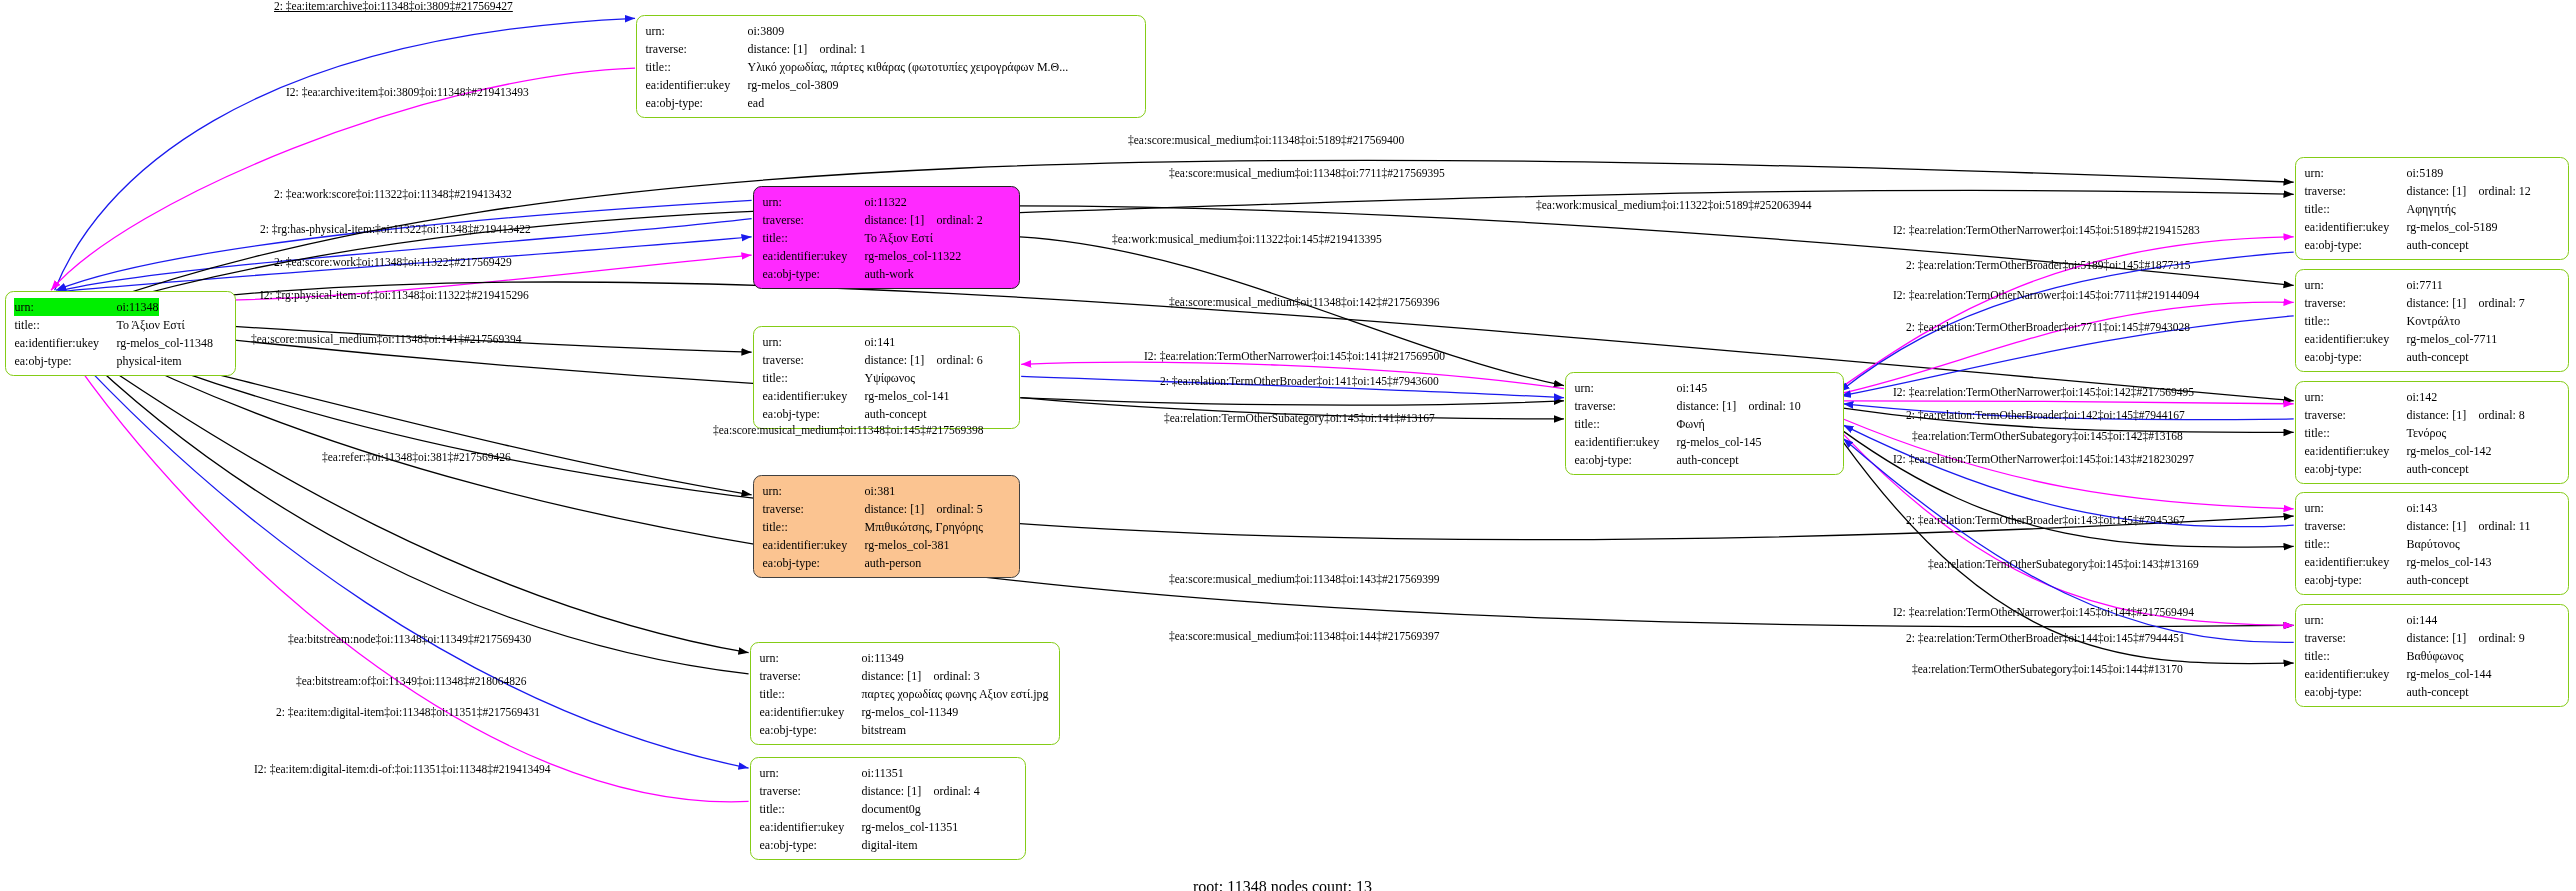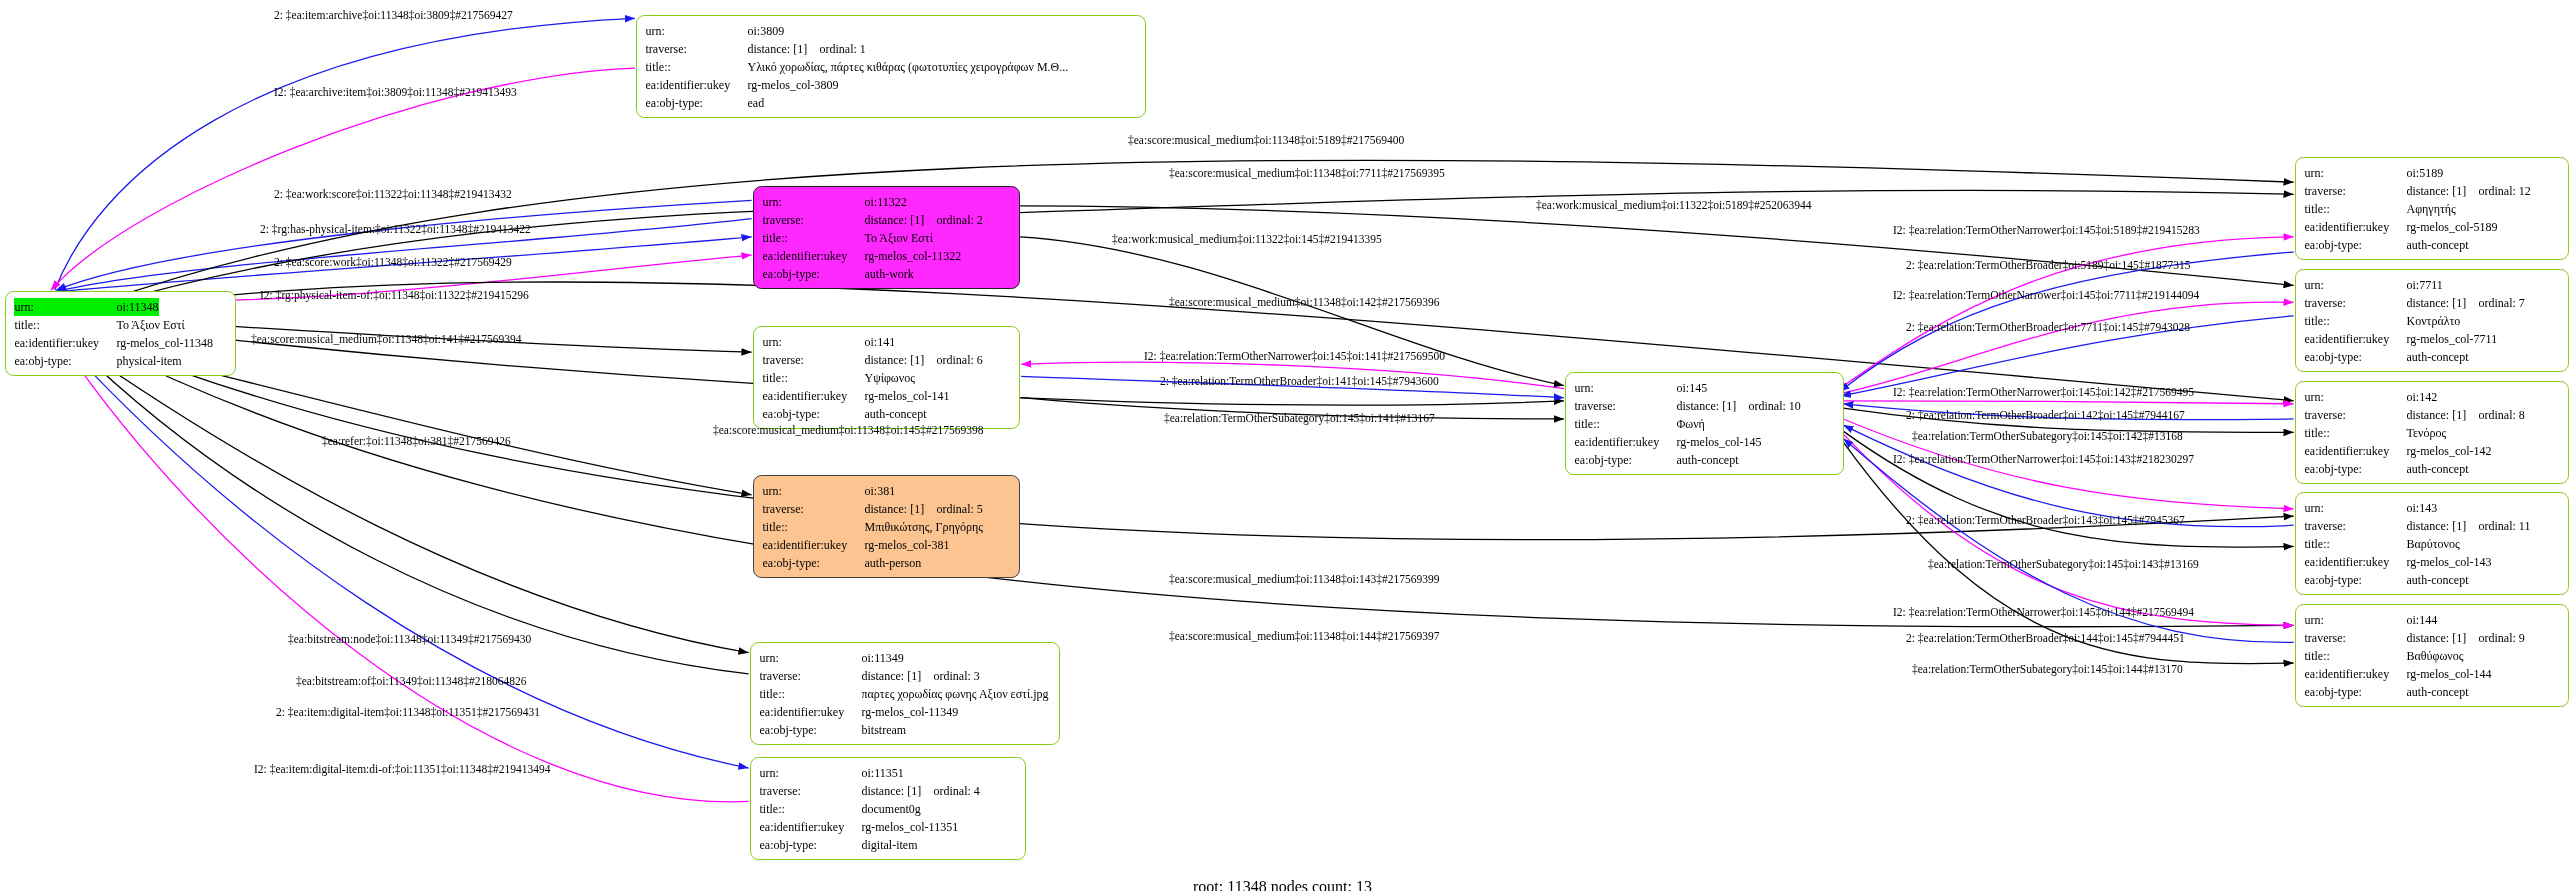--- a/index.html
+++ b/index.html
@@ -396,28 +396,28 @@
           <span class="k">ea:identifier:ukey</span>
           <span class="v">rg-melos_col-144</span>
         </div>
         <div class="row">
           <span class="k">ea:obj-type:</span>
           <span class="v">auth-concept</span>
         </div>
       </div>
     </div>
   <div id="labels-layer">
-      <div class="elabel" style="left: 274px; top: 10px; color: rgb(0, 0, 0);">2: ‡ea:item:archive‡oi:11348‡oi:3809‡#217569427</div>
-      <div class="elabel" style="left: 274px; top: 87px; color: rgb(0, 0, 0);">I2: ‡ea:archive:item‡oi:3809‡oi:11348‡#219413493</div>
+      <div class="elabel" style="left: 274px; top: 1px; color: rgb(0, 0, 0); text-decoration: underline;">2: ‡ea:item:archive‡oi:11348‡oi:3809‡#217569427</div>
+      <div class="elabel" style="left: 286px; top: 87px; color: rgb(0, 0, 0);">I2: ‡ea:archive:item‡oi:3809‡oi:11348‡#219413493</div>
       <div class="elabel" style="left: 274px; top: 189px; color: rgb(0, 0, 0);">2: ‡ea:work:score‡oi:11322‡oi:11348‡#219413432</div>
       <div class="elabel" style="left: 260px; top: 224px; color: rgb(0, 0, 0);">2: ‡rg:has-physical-item:‡oi:11322‡oi:11348‡#219413422</div>
       <div class="elabel" style="left: 274px; top: 257px; color: rgb(0, 0, 0);">2: ‡ea:score:work‡oi:11348‡oi:11322‡#217569429</div>
       <div class="elabel" style="left: 260px; top: 290px; color: rgb(0, 0, 0);">I2: ‡rg:physical-item-of:‡oi:11348‡oi:11322‡#219415296</div>
       <div class="elabel" style="left: 251px; top: 334px; color: rgb(0, 0, 0);">‡ea:score:musical_medium‡oi:11348‡oi:141‡#217569394</div>
-      <div class="elabel" style="left: 322px; top: 436px; color: rgb(0, 0, 0);">‡ea:refer:‡oi:11348‡oi:381‡#217569426</div>
+      <div class="elabel" style="left: 322px; top: 452px; color: rgb(0, 0, 0);">‡ea:refer:‡oi:11348‡oi:381‡#217569426</div>
       <div class="elabel" style="left: 288px; top: 634px; color: rgb(0, 0, 0);">‡ea:bitstream:node‡oi:11348‡oi:11349‡#217569430</div>
       <div class="elabel" style="left: 296px; top: 676px; color: rgb(0, 0, 0);">‡ea:bitstream:of‡oi:11349‡oi:11348‡#218064826</div>
       <div class="elabel" style="left: 276px; top: 707px; color: rgb(0, 0, 0);">2: ‡ea:item:digital-item‡oi:11348‡oi:11351‡#217569431</div>
       <div class="elabel" style="left: 254px; top: 764px; color: rgb(0, 0, 0);">I2: ‡ea:item:digital-item:di-of:‡oi:11351‡oi:11348‡#219413494</div>
       <div class="elabel" style="left: 1128px; top: 135px; color: rgb(0, 0, 0); font-family: Liberation Serif, serif;">‡ea:score:musical_medium‡oi:11348‡oi:5189‡#217569400</div>
       <div class="elabel" style="left: 1169px; top: 168px; color: rgb(0, 0, 0);">‡ea:score:musical_medium‡oi:11348‡oi:7711‡#217569395</div>
       <div class="elabel" style="left: 1536px; top: 200px; color: rgb(0, 0, 0);">‡ea:work:musical_medium‡oi:11322‡oi:5189‡#252063944</div>
       <div class="elabel" style="left: 1112px; top: 234px; color: rgb(0, 0, 0);">‡ea:work:musical_medium‡oi:11322‡oi:145‡#219413395</div>
       <div class="elabel" style="left: 1169px; top: 297px; color: rgb(0, 0, 0);">‡ea:score:musical_medium‡oi:11348‡oi:142‡#217569396</div>
       <div class="elabel" style="left: 713px; top: 425px; color: rgb(0, 0, 0);">‡ea:score:musical_medium‡oi:11348‡oi:145‡#217569398</div>

